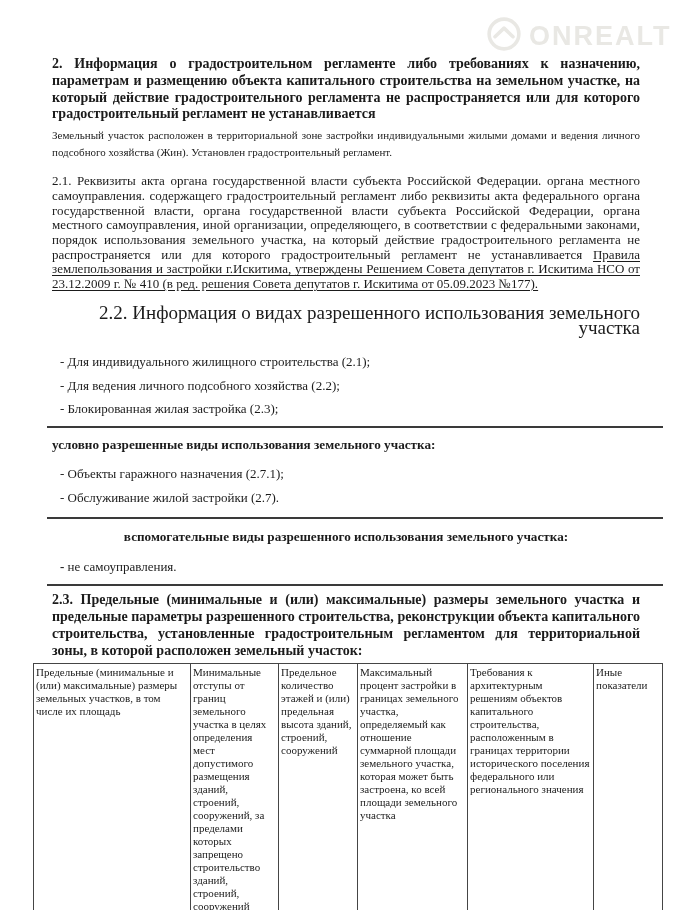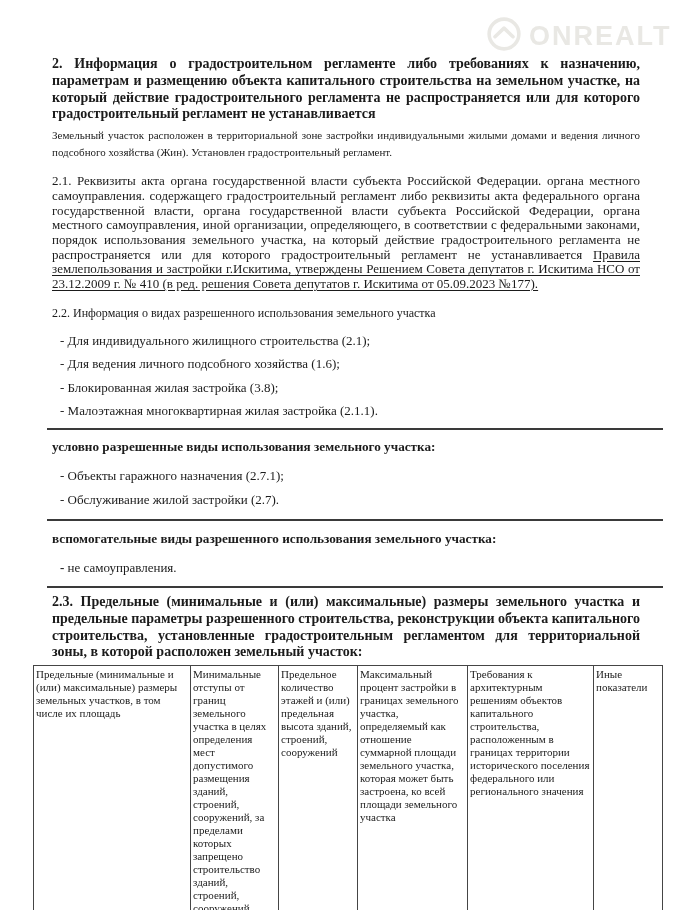--- a/index.html
+++ b/index.html
@@ -103,42 +103,41 @@
     </span>
     <span class="wm-text" style="color: rgb(233, 232, 228);">ONREALT</span>
   </div>
 
   <p class="tx h-bold" style="margin-top:56px;">2. Информация о градостроительном регламенте либо требованиях к назначению, параметрам и размещению объекта капитального строительства на земельном участке, на который действие градостроительного регламента не распространяется или для которого градостроительный регламент не устанавливается</p>
 
   <p class="tx zone" style="margin-top:4px;">Земельный участок расположен в территориальной зоне застройки индивидуальными жилыми домами и ведения личного подсобного хозяйства (Жин). Установлен градостроительный регламент.</p>
 
   <p class="tx body-p" style="margin-top:13px;"><span>2.1. Реквизиты акта органа государственной власти субъекта Российской Федерации. органа местного самоуправления. содержащего градостроительный регламент либо реквизиты акта федерального органа государственной власти, органа государственной власти субъекта Российской Федерации, органа местного самоуправления, иной организации, определяющего, в соответствии с федеральными законами, порядок использования земельного участка, на который действие градостроительного регламента не распространяется или для которого градостроительный регламент не устанавливается </span><span class="u">Правила землепользования и застройки г.Искитима,  утверждены Решением Совета депутатов г. Искитима НСО от 23.12.2009 г. № 410 (в ред. решения Совета депутатов г. Искитима от 05.09.2023 №177).</span></p>
 
-  <p class="tx body-p" style="margin-top:14px;text-align:left;font-size:12px;">2.2. Информация о видах разрешенного использования земельного участка</p>
+  <p class="tx body-p" style="margin-top:14px;text-align:right;font-size:19px;">2.2. Информация о видах разрешенного использования земельного участка</p>
 
 
   <div class="tx list" style="margin-top:2px;">
     <p>- Для индивидуального жилищного строительства (2.1);</p>
-    <p>- Для ведения личного подсобного хозяйства (1.6);</p>
-    <p>- Блокированная жилая застройка (3.8);</p>
-    <p>- Малоэтажная многоквартирная жилая застройка (2.1.1).</p>
+    <p>- Для ведения личного подсобного хозяйства (2.2);</p>
+    <p>- Блокированная жилая застройка (2.3);</p>
   </div>
 
   <hr class="rule" style="margin-top:9px;">
 
   <p class="tx sub-bold" style="margin-top:9px;">условно разрешенные виды использования земельного участка:</p>
 
   <div class="tx list" style="margin-top:2px;">
     <p>- Объекты гаражного назначения (2.7.1);</p>
     <p>- Обслуживание жилой застройки (2.7).</p>
   </div>
 
   <hr class="rule" style="margin-top:12px;">
 
-  <p class="tx sub-bold" style="margin-top:10px;">вспомогательные виды разрешенного использования земельного участка:</p>
+  <p class="tx sub-bold" style="margin-top:10px;text-align:center;">вспомогательные виды разрешенного использования земельного участка:</p>
 
   <div class="tx list" style="margin-top:3px;">
     <p><b>-</b><span> не самоуправления.</span></p>
   </div>
 
   <hr class="rule" style="margin-top:10px;">
 
   <p class="tx h-bold" style="margin-top:6px;">2.3. Предельные (минимальные и (или) максимальные) размеры земельного участка и предельные параметры разрешенного строительства, реконструкции объекта капитального строительства, установленные градостроительным регламентом для территориальной зоны, в которой расположен земельный участок:</p>
 
   <table class="params" style="margin-top:4px;">

